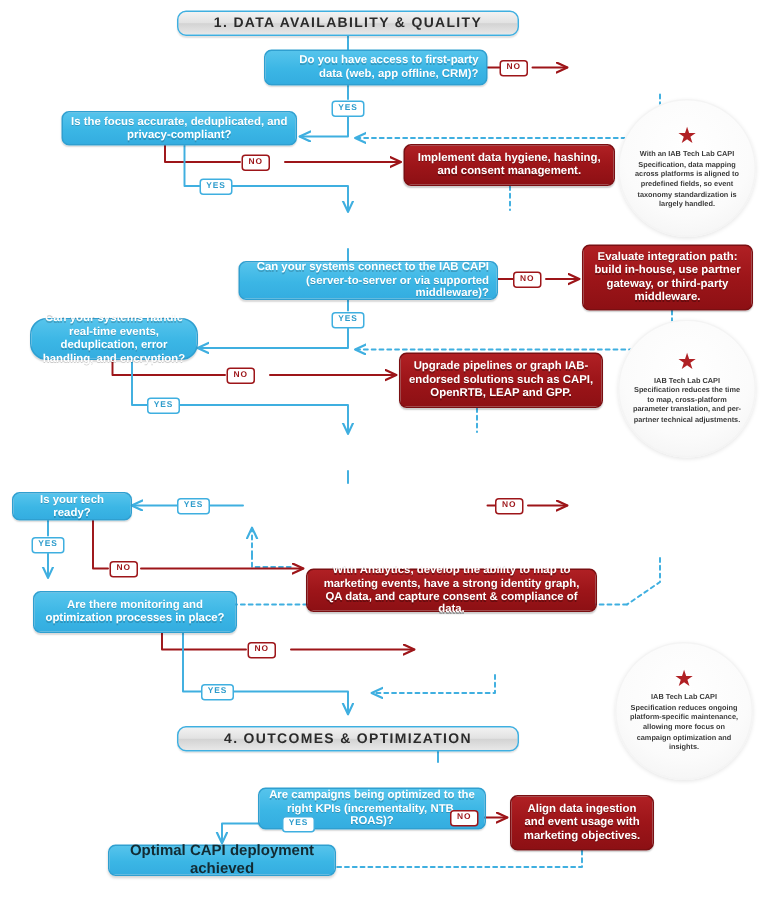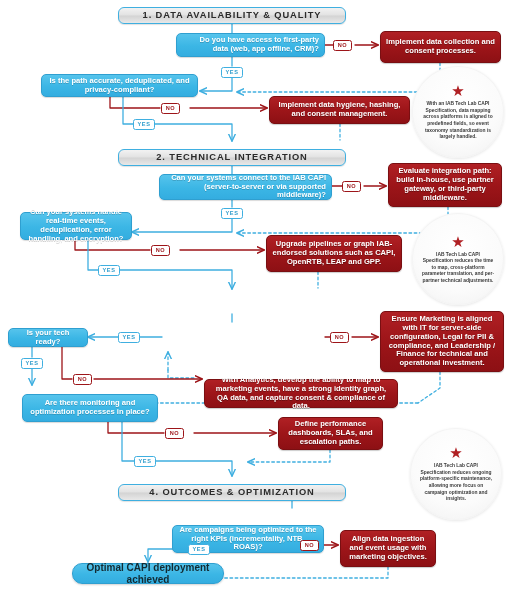--- a/index.html
+++ b/index.html
@@ -211,94 +211,90 @@
       <path d="M188,549 L148,549 L148,562" stroke="#3FAFE0" marker-end="url(#arrB)"></path>
     </g>
   </svg>
 
   <div class="node section-bar" style="left:118px; top:7px; width:228px; height:17px;">1. DATA AVAILABILITY &amp; QUALITY</div>
 
   <div class="node q-box" style="left:176px; top:33px; width:149px; height:24px;text-align:right;">Do you have access to first-party data (web, app  offline, CRM)?</div>
 
   <div class="pill no" style="left:333px; top:39.5px;">NO</div>
 
-  <div class="node a-box" style="left:380px; top:31px; width:121px; height:32px;">Implement data collection and consent processes.</div>
 
   <div class="pill yes" style="left:221px; top:66.5px;">YES</div>
 
-  <div class="node q-box" style="left:41px; top:74px; width:157px; height:23px;">Is the path accurate, deduplicated, and privacy-compliant?</div>
+  <div class="node q-box" style="left:41px; top:74px; width:157px; height:23px;">Is the focus accurate, deduplicated, and privacy-compliant?</div>
 
   <div class="pill no" style="left:161px; top:102.5px;">NO</div>
 
   <div class="node a-box" style="left:269px; top:96px; width:141px; height:28px;">Implement data hygiene, hashing, and consent management.</div>
 
   <div class="pill yes" style="left:133px; top:118.5px;">YES</div>
 
   <div class="callout" style="left:412px; top:66px; width:92px; height:92px;">
     <span class="star">★</span>
     <span class="ctext">With an IAB Tech Lab CAPI Specification, data mapping across platforms is aligned to predefined fields, so event taxonomy standardization is largely handled.</span>
   </div>
 
-  <div class="node section-bar" style="left:118px; top:149px; width:228px; height:17px;">2. TECHNICAL INTEGRATION</div>
 
   <div class="node q-box" style="left:159px; top:174px; width:173px; height:26px;text-align:right;">Can your systems connect to the IAB CAPI (server-to-server or via supported middleware)?</div>
 
   <div class="pill no" style="left:342px; top:180.5px;">NO</div>
 
   <div class="node a-box" style="left:388px; top:163px; width:114px; height:44px;">Evaluate integration path: build in-house, use partner gateway, or third-party middleware.</div>
 
   <div class="pill yes" style="left:221px; top:207.5px;">YES</div>
 
-  <div class="node q-box" style="left:20px; top:212px; width:112px; height:28px;">Can your systems handle real-time events, deduplication, error handling, and encryption?</div>
+  <div class="node q-box" style="left:20px; top:212px; width:112px; height:28px;border-radius:11px;">Can your systems handle real-time events, deduplication, error handling, and encryption?</div>
 
   <div class="pill no" style="left:151px; top:244.5px;">NO</div>
 
   <div class="node a-box" style="left:266px; top:235px; width:136px; height:37px;">Upgrade pipelines or graph IAB-endorsed solutions such as CAPI, OpenRTB, LEAP and GPP.</div>
 
   <div class="pill yes" style="left:98px; top:264.5px;">YES</div>
 
   <div class="callout" style="left:412px; top:213px; width:92px; height:92px;">
     <span class="star">★</span>
     <span class="ctext">IAB Tech Lab CAPI Specification reduces the time to map, cross-platform parameter translation, and per-partner technical adjustments.</span>
   </div>
 
 
 
   <div class="pill no" style="left:330px; top:331.5px;">NO</div>
 
-  <div class="node a-box" style="left:380px; top:311px; width:124px; height:61px;">Ensure Marketing is aligned with IT for server-side configuration, Legal for PII &amp; compliance, and Leadership / Finance for technical and operational investment.</div>
 
   <div class="pill yes" style="left:118px; top:331.5px;">YES</div>
 
   <div class="node q-box" style="left:8px; top:328px; width:80px; height:19px;">Is your tech ready?</div>
 
   <div class="pill yes" style="left:21px; top:357.5px;">YES</div>
 
   <div class="pill no" style="left:73px; top:373.5px;">NO</div>
 
   <div class="node q-box" style="left:22px; top:394px; width:136px; height:28px;">Are there monitoring and optimization processes in place?</div>
 
   <div class="node a-box" style="left:204px; top:379px; width:194px; height:29px;">With Analytics, develop the ability to map to marketing events, have a strong identity graph, QA data, and capture consent &amp; compliance of data.</div>
 
   <div class="pill no" style="left:165px; top:427.5px;">NO</div>
 
-  <div class="node a-box" style="left:278px; top:417px; width:105px; height:33px;">Define performance dashboards, SLAs, and escalation paths.</div>
 
   <div class="pill yes" style="left:134px; top:455.5px;">YES</div>
 
   <div class="callout" style="left:410px; top:428px; width:92px; height:92px;">
     <span class="star">★</span>
     <span class="ctext">IAB Tech Lab CAPI Specification reduces ongoing platform-specific maintenance, allowing more focus on campaign optimization and insights.</span>
   </div>
 
   <div class="node section-bar" style="left:118px; top:484px; width:228px; height:17px;">4. OUTCOMES &amp; OPTIMIZATION</div>
 
   <div class="node q-box" style="left:172px; top:508px; width:152px; height:28px;margin-top:17px;">Are campaigns being optimized to the right KPIs (incrementality, NTB, ROAS)?</div>
 
   <div class="pill no" style="left:300px; top:539.5px;">NO</div>
 
   <div class="node a-box" style="left:340px; top:530px; width:96px; height:37px;">Align data ingestion and event usage with marketing objectives.</div>
 
   <div class="pill yes" style="left:188px; top:543.5px;">YES</div>
 
-  <div class="node final-box" style="left:72px; top:563px; width:152px; height:21px;border-radius:10px;">Optimal CAPI deployment achieved</div>
+  <div class="node final-box" style="left:72px; top:563px; width:152px; height:21px;">Optimal CAPI deployment achieved</div>
 
 </div>
 
 </body></html>

